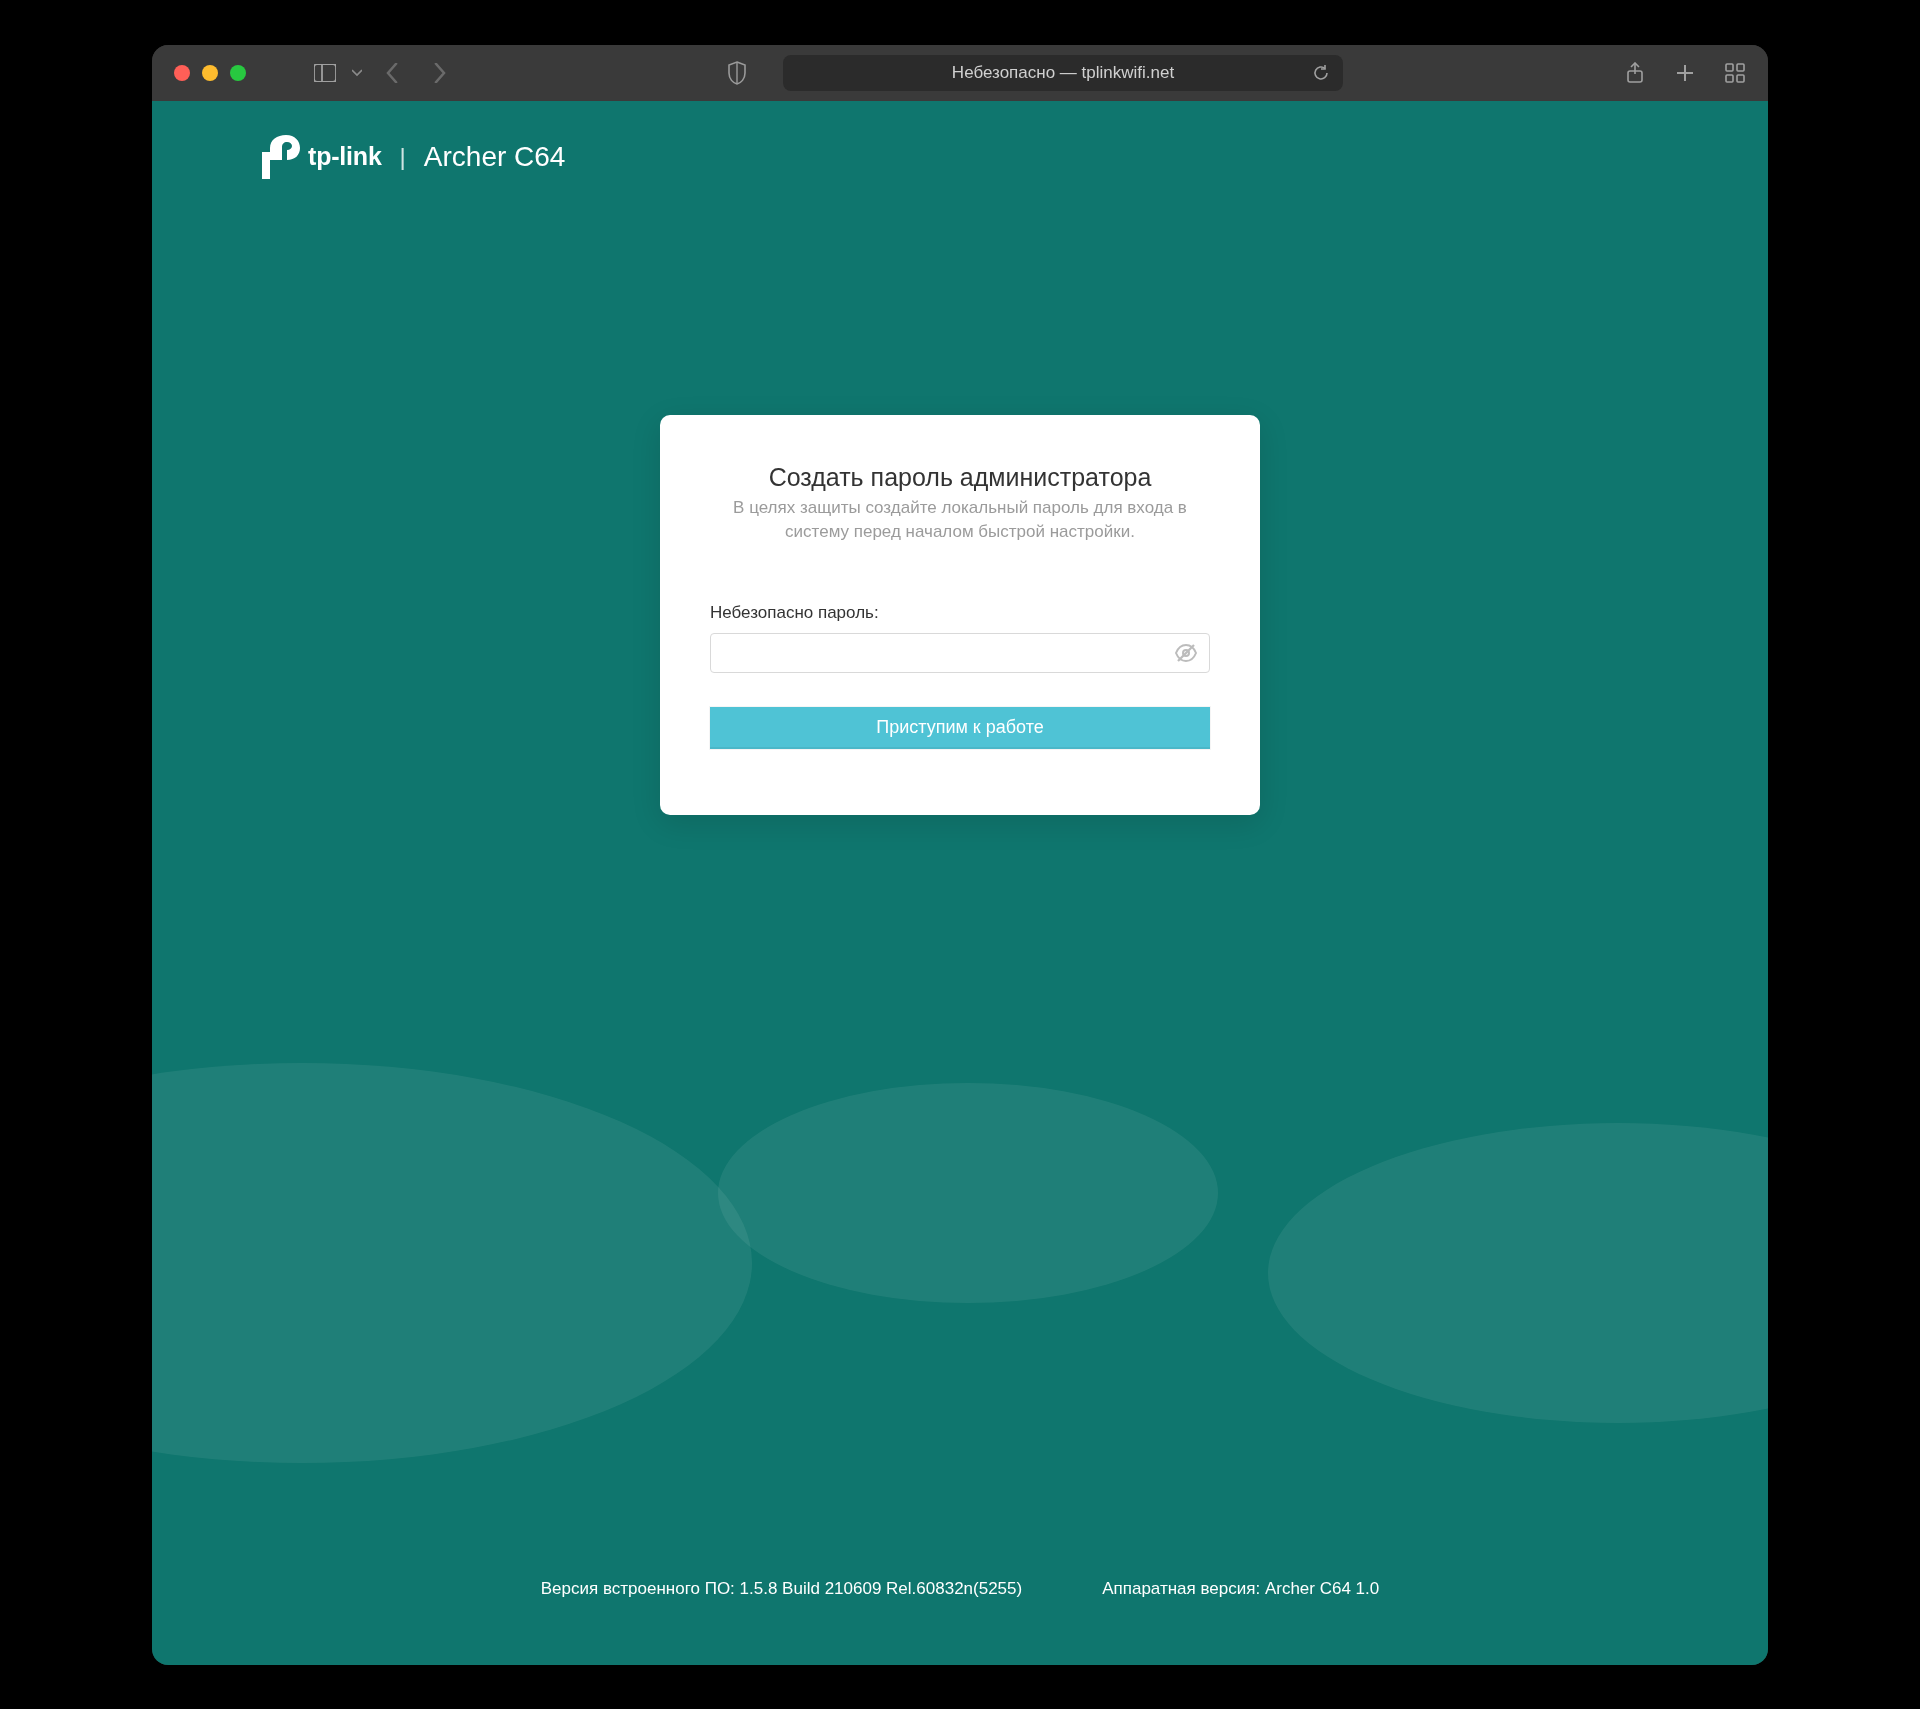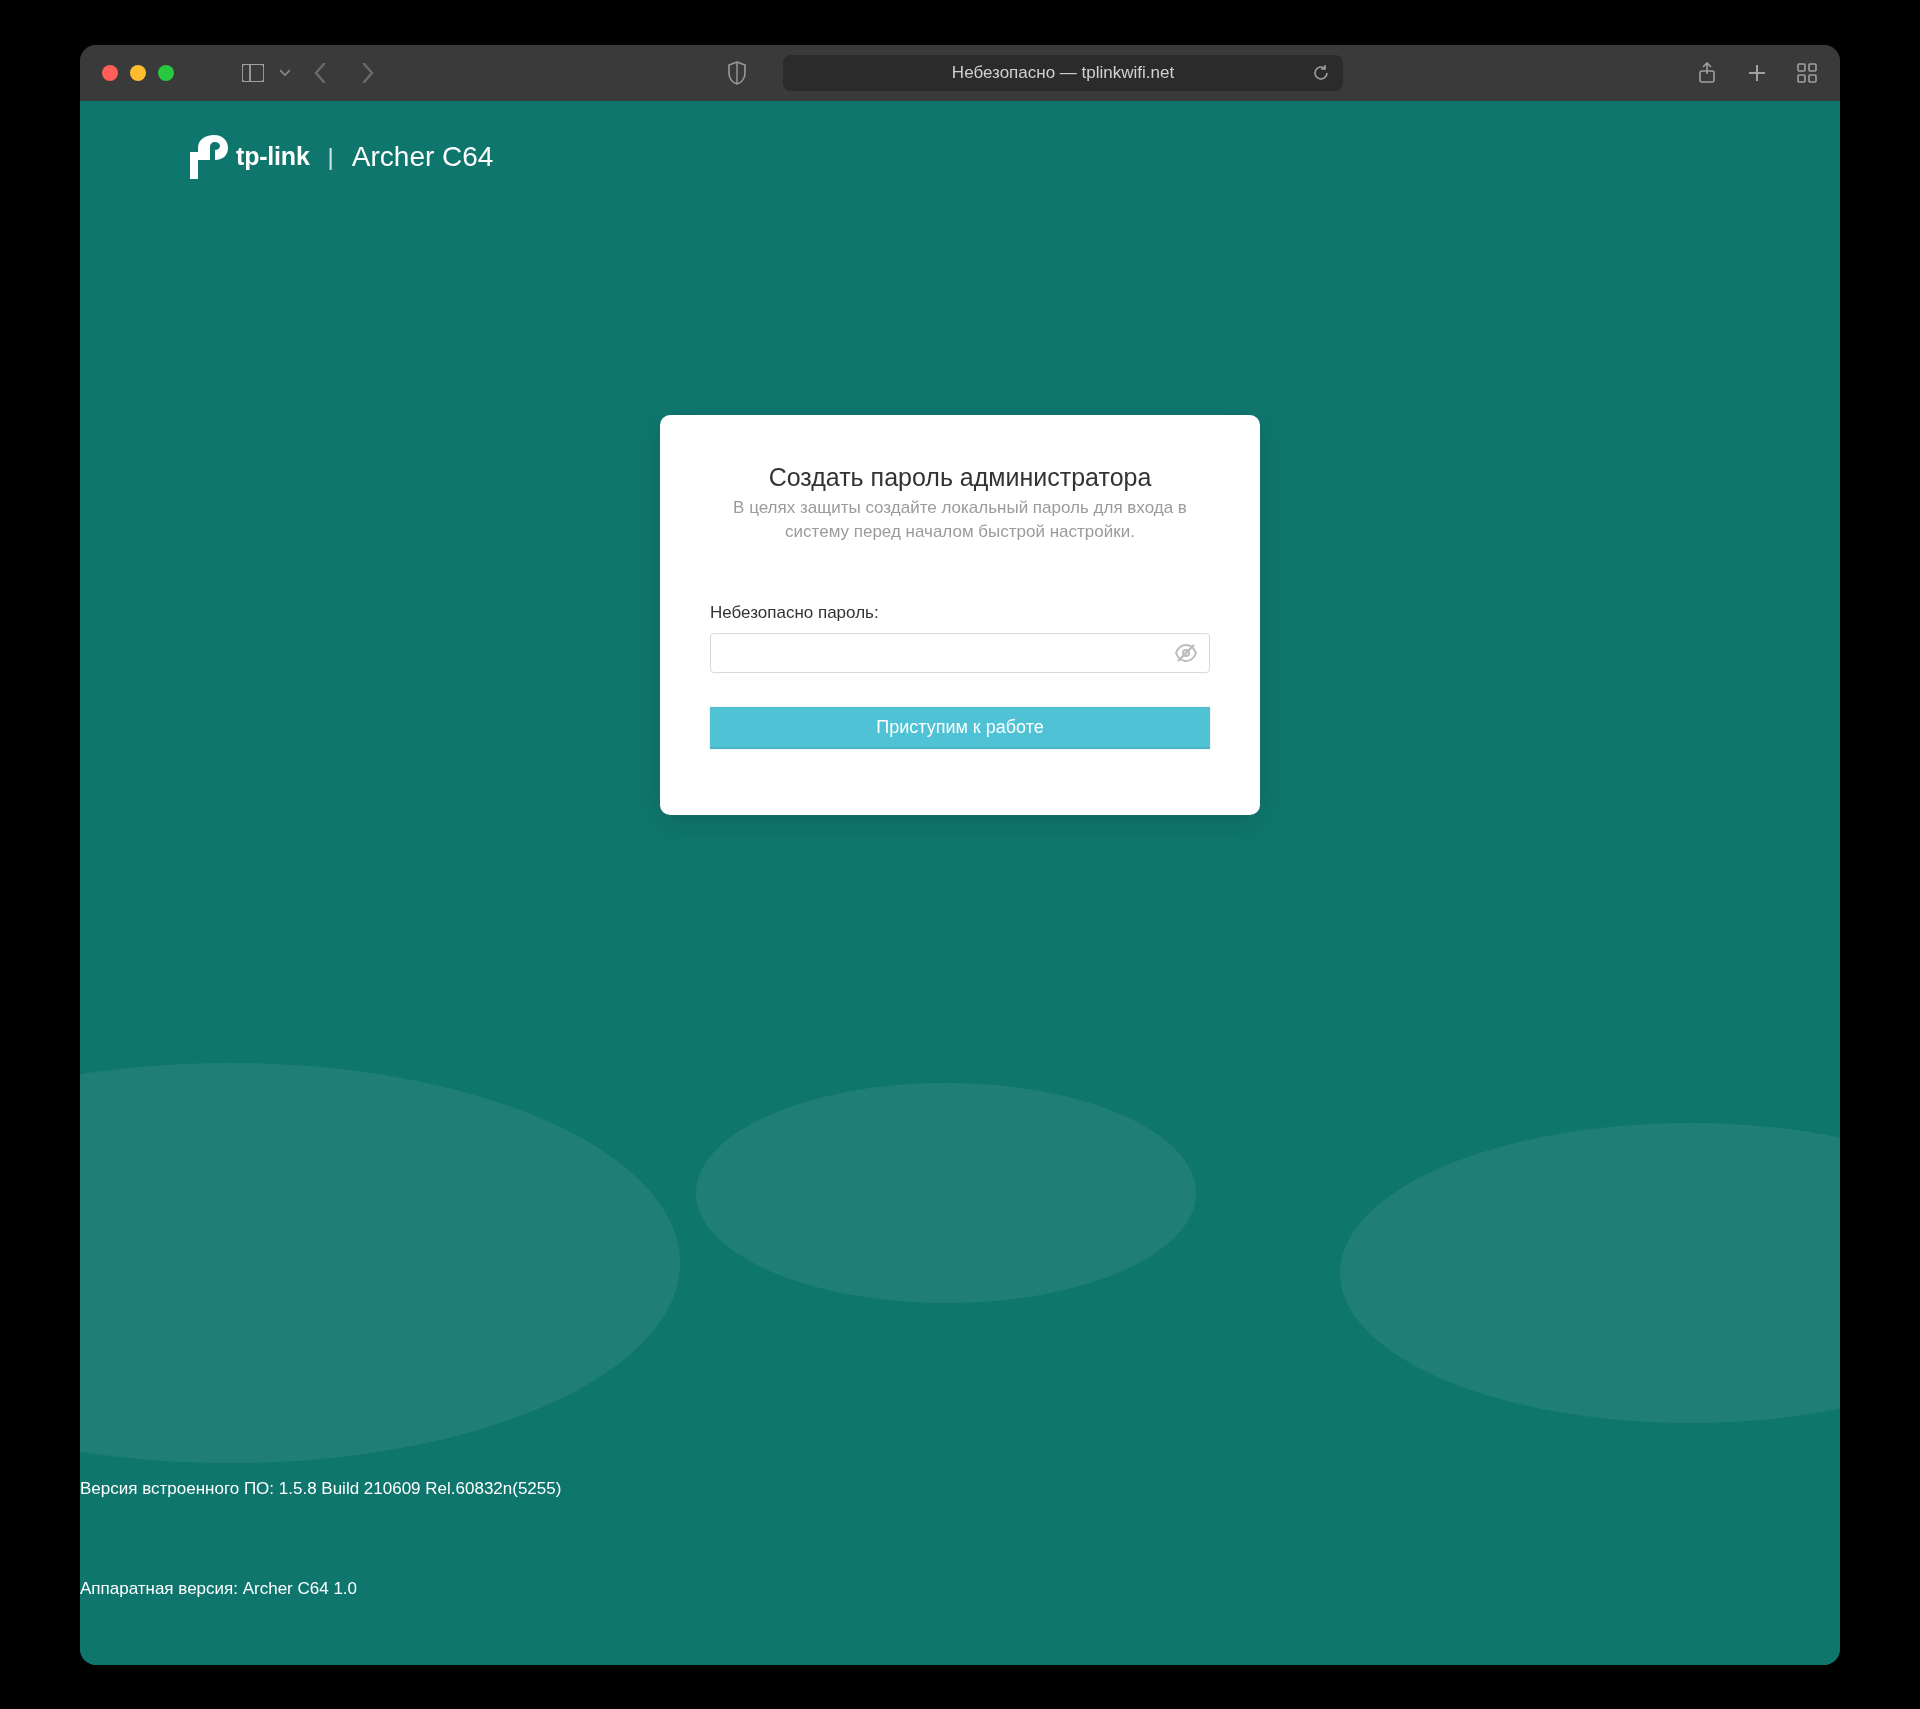--- a/index.html
+++ b/index.html
@@ -12,21 +12,21 @@
       font-family: -apple-system, BlinkMacSystemFont, "Segoe UI", Helvetica, Arial, sans-serif;
       background: #000;
       width: 1920px;
       height: 1709px;
       display: flex;
       align-items: center;
       justify-content: center;
     }
 
     .window {
-      width: 1760px;
+      width: 1616px;
       height: 1620px;
       background: #2d2d2d;
       border-radius: 16px;
       overflow: hidden;
       display: flex;
       flex-direction: column;
       box-shadow: 0 20px 60px rgba(0,0,0,.5);
     }
 
     .titlebar {
@@ -242,21 +242,20 @@
     .footer {
       position: absolute;
       bottom: 66px;
       left: 0;
       right: 0;
       display: flex;
       justify-content: center;
       gap: 80px;
       color: #fff;
       font-size: 17px;
-      flex-direction: column;
     }
 
     
     svg { display: block; }
   </style>
 </head>
 <body>
 
 <div class="window">
 

